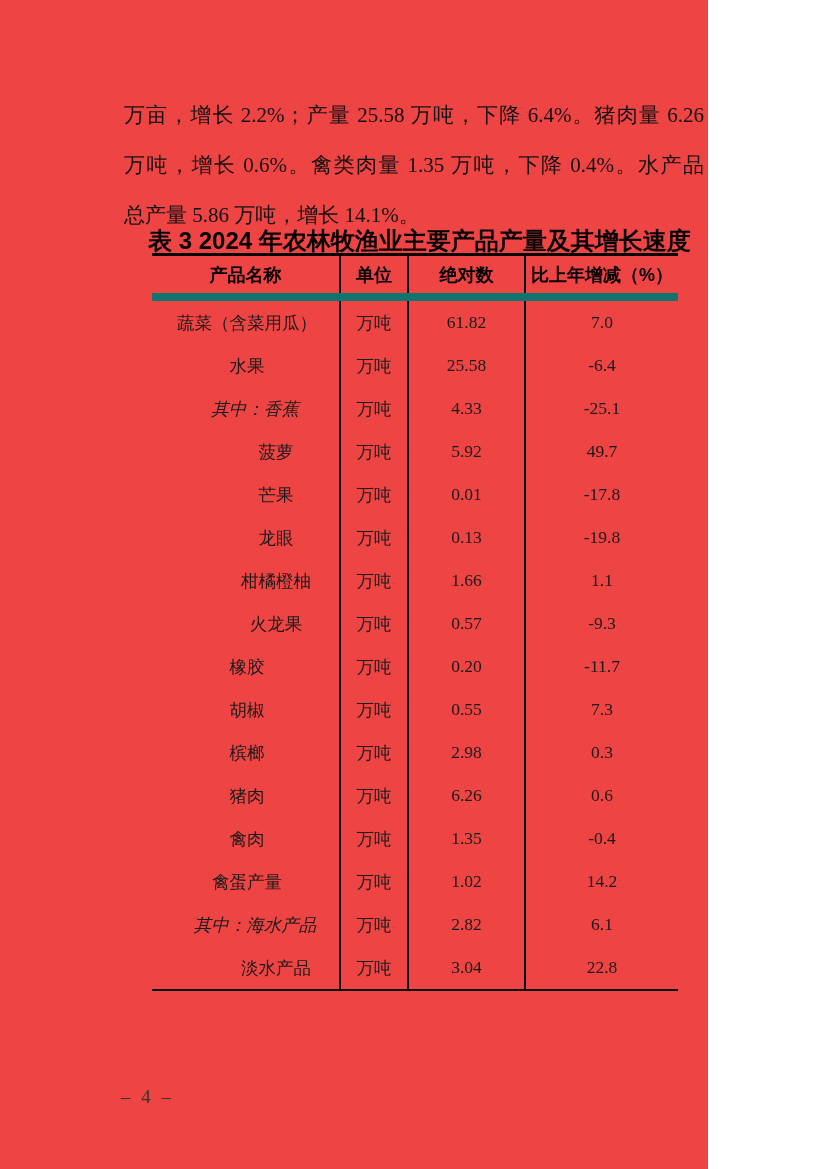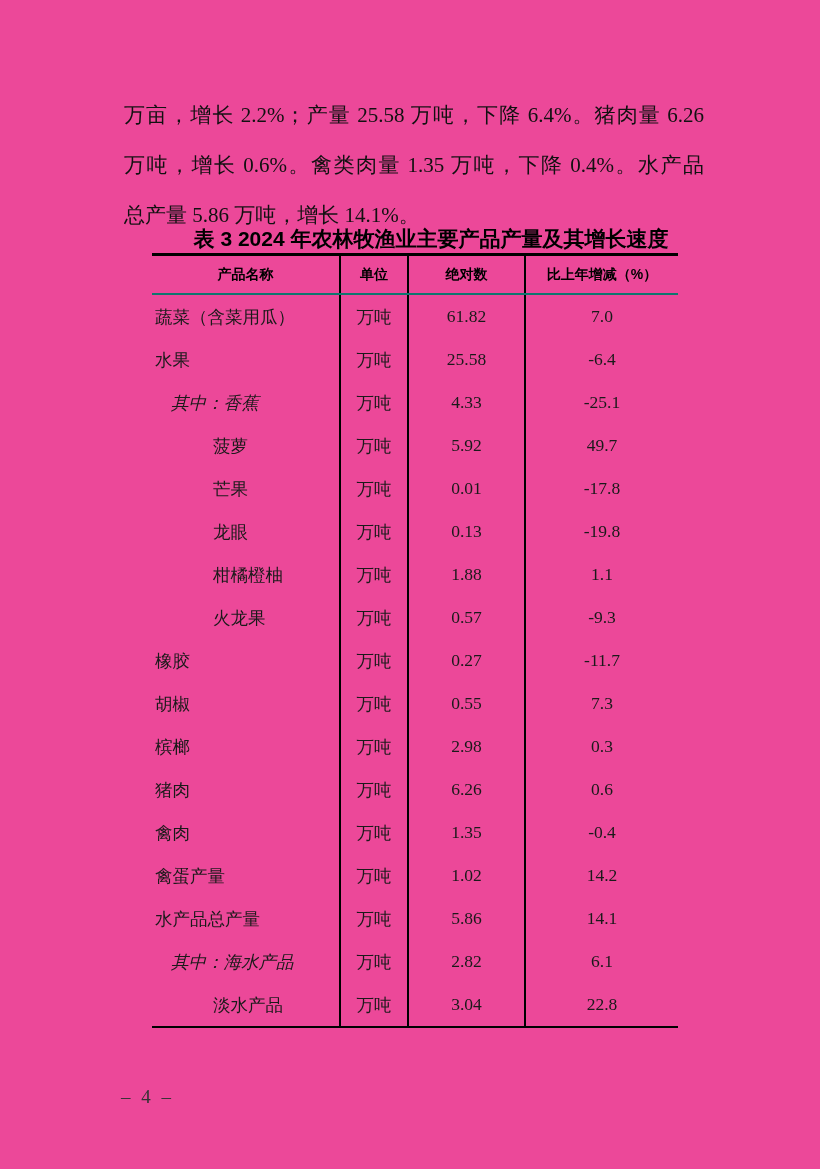--- a/index.html
+++ b/index.html
@@ -2,23 +2,23 @@
 <html lang="zh"><head>
 <meta charset="utf-8">
 <style>
   html, body {
     margin: 0;
     padding: 0;
     background: #ffffff;
   }
   .page {
     position: relative;
-    width: 820px;
+    width: 708px;
     height: 1169px;
-    background: #ec4899;
+    background: #ef4444;
     font-family: "Liberation Serif", "DejaVu Serif", serif;
     color: #111111;
     overflow: hidden;
   }
   
   .body-text {
     position: absolute;
     left: 124px;
     top: 90px;
     width: 580px;
@@ -29,27 +29,27 @@
     line-height: 50px;
     overflow: hidden;
   }
   .t-line.justify {
     text-align: justify;
     text-align-last: justify;
   }
   
   .table-title {
     position: absolute;
-    left: 168px;
+    left: 148px;
     top: 225px;
     width: 526px;
     text-align: center;
     font-family: "Liberation Sans", "DejaVu Sans", sans-serif;
     font-weight: bold;
-    font-size: 21px;
+    font-size: 24px;
     white-space: nowrap;
     color: #000000;
   }
   
   .stat-table {
     position: absolute;
     left: 152px;
     top: 253px;
     width: 526px;
     border-collapse: collapse;
@@ -58,33 +58,33 @@
     border-bottom: 2px solid #000;
     font-size: 17.5px;
   }
   .stat-table thead th {
     height: 37px;
     padding: 0;
     vertical-align: middle;
     text-align: center;
     font-family: "Liberation Sans", "DejaVu Sans", sans-serif;
     font-weight: bold;
-    font-size: 14px;
-    border-bottom: 2px solid #0f766e;
+    font-size: 18px;
+    border-bottom: 8px solid #0f766e;
     color: #000000;
   }
   .stat-table tbody td {
     height: 43px;
     padding: 0;
     vertical-align: middle;
     text-align: center;
     color: #1a1a1a;
   }
   .vline { border-left: 2px solid #000; }
-  .stat-table td.c-name { text-align: left; margin-left: 16px; }
+  .stat-table td.c-name { text-align: center; margin-left: 16px; }
   .ind0 { padding-left: 3px  !important; }
   .ind1 { padding-left: 19px !important; font-style: italic; }
   .ind2 { padding-left: 61px !important; }
   
   .page-number {
     position: absolute;
     left: 121px;
     top: 1086px;
     font-size: 19px;
     letter-spacing: 3px;
@@ -152,33 +152,33 @@
         </tr>
         <tr>
           <td class="c-name ind2">龙眼</td>
           <td class="c-unit vline">万吨</td>
           <td class="c-abs vline">0.13</td>
           <td class="c-chg vline">-19.8</td>
         </tr>
         <tr>
           <td class="c-name ind2">柑橘橙柚</td>
           <td class="c-unit vline">万吨</td>
-          <td class="c-abs vline">1.88</td>
+          <td class="c-abs vline">1.66</td>
           <td class="c-chg vline">1.1</td>
         </tr>
         <tr>
           <td class="c-name ind2">火龙果</td>
           <td class="c-unit vline">万吨</td>
           <td class="c-abs vline">0.57</td>
           <td class="c-chg vline">-9.3</td>
         </tr>
         <tr>
           <td class="c-name ind0">橡胶</td>
           <td class="c-unit vline">万吨</td>
-          <td class="c-abs vline">0.27</td>
+          <td class="c-abs vline">0.20</td>
           <td class="c-chg vline">-11.7</td>
         </tr>
         <tr>
           <td class="c-name ind0">胡椒</td>
           <td class="c-unit vline">万吨</td>
           <td class="c-abs vline">0.55</td>
           <td class="c-chg vline">7.3</td>
         </tr>
         <tr>
           <td class="c-name ind0">槟榔</td>
@@ -198,26 +198,20 @@
           <td class="c-abs vline">1.35</td>
           <td class="c-chg vline">-0.4</td>
         </tr>
         <tr>
           <td class="c-name ind0">禽蛋产量</td>
           <td class="c-unit vline">万吨</td>
           <td class="c-abs vline">1.02</td>
           <td class="c-chg vline">14.2</td>
         </tr>
         <tr>
-          <td class="c-name ind0">水产品总产量</td>
-          <td class="c-unit vline">万吨</td>
-          <td class="c-abs vline">5.86</td>
-          <td class="c-chg vline">14.1</td>
-        </tr>
-        <tr>
           <td class="c-name ind1">其中：海水产品</td>
           <td class="c-unit vline">万吨</td>
           <td class="c-abs vline">2.82</td>
           <td class="c-chg vline">6.1</td>
         </tr>
         <tr>
           <td class="c-name ind2">淡水产品</td>
           <td class="c-unit vline">万吨</td>
           <td class="c-abs vline">3.04</td>
           <td class="c-chg vline">22.8</td>

